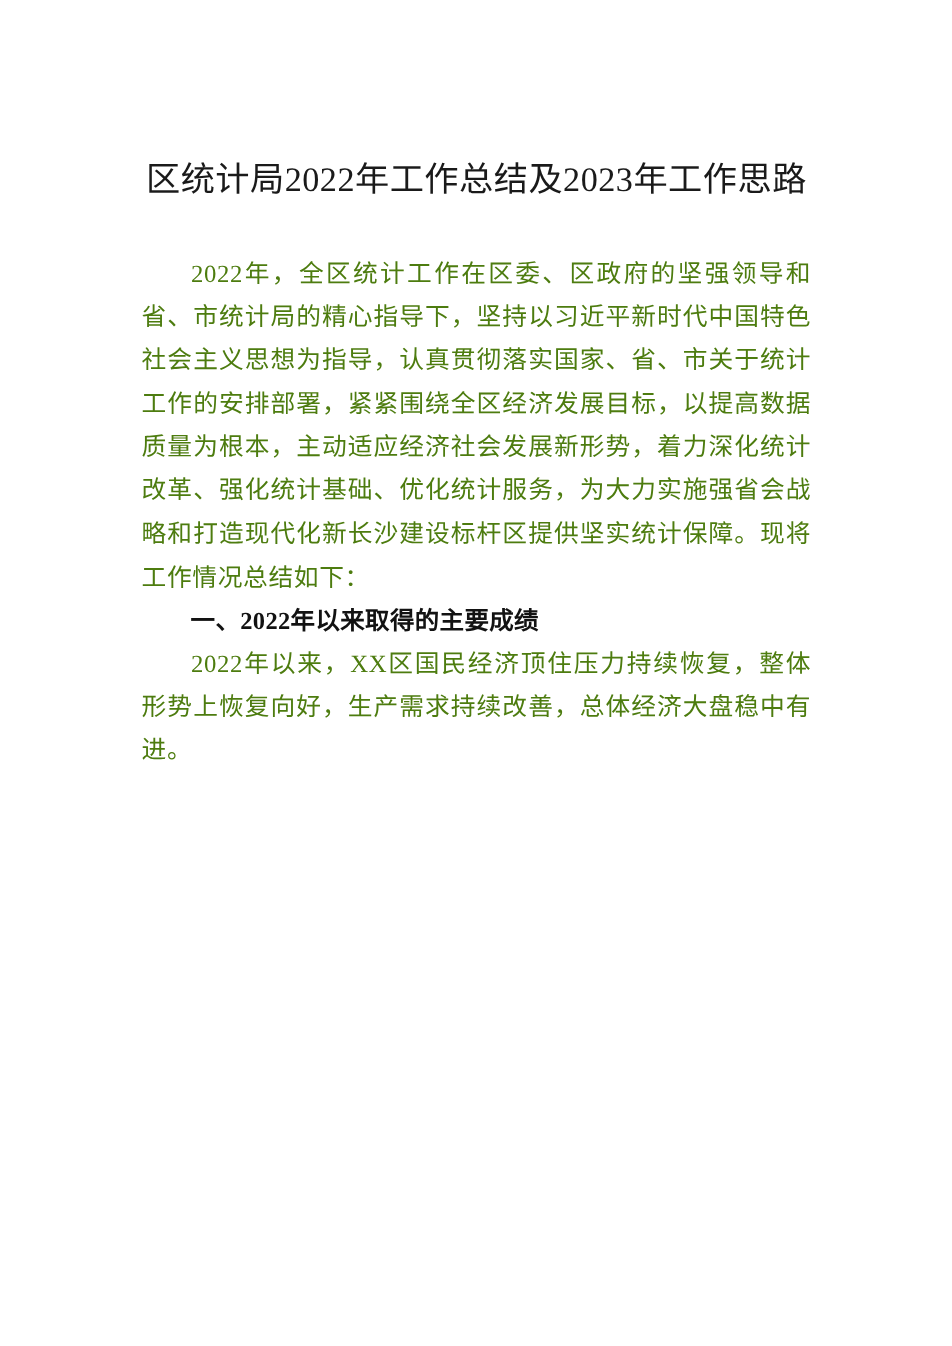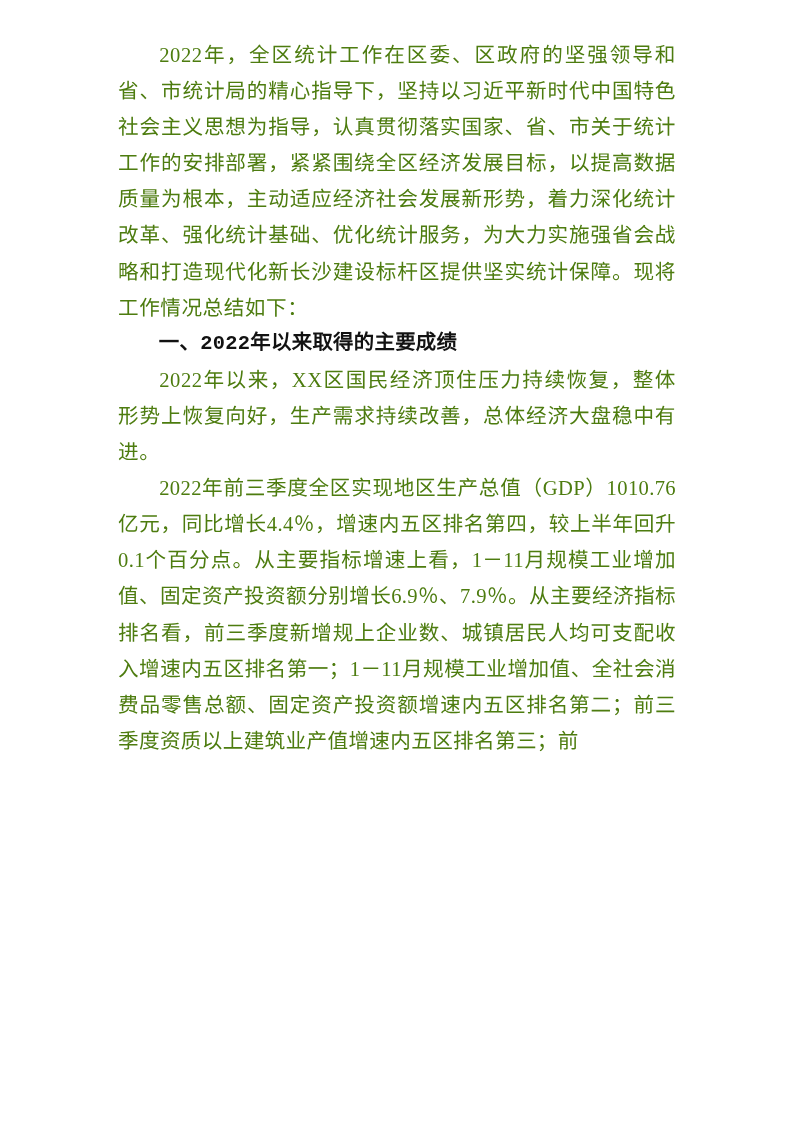--- a/index.html
+++ b/index.html
@@ -58,21 +58,21 @@
     font-weight: 400;
     -webkit-font-smoothing: antialiased;
   }
 
   p.para.tight {
     letter-spacing: 0.35px;
   }
 
   
   h2.section-heading {
-    font-family: Liberation Mono, monospace;
+    font-family: Liberation Serif, serif;
     font-size: 20.4px;
     line-height: 36.1px;
     font-weight: 700;
     color: #121212;
     text-indent: 2em;
     text-align: left;
     margin: 0;
     letter-spacing: 0.3px;
   }
 
@@ -84,26 +84,26 @@
     pointer-events: none;
     background: transparent;
   }
 </style>
 </head>
 <body>
 
 <div class="page">
   <div class="content">
 
+    <h1 class="doc-title">区统计局2022年工作总结及2023年工作思路</h1>
 
     <div class="body-block">
 
       <p class="para">2022年，全区统计工作在区委、区政府的坚强领导和省、市统计局的精心指导下，坚持以习近平新时代中国特色社会主义思想为指导，认真贯彻落实国家、省、市关于统计工作的安排部署，紧紧围绕全区经济发展目标，以提高数据质量为根本，主动适应经济社会发展新形势，着力深化统计改革、强化统计基础、优化统计服务，为大力实施强省会战略和打造现代化新长沙建设标杆区提供坚实统计保障。现将工作情况总结如下：</p>
 
       <h2 class="section-heading">一、2022年以来取得的主要成绩</h2>
 
       <p class="para">2022年以来，XX区国民经济顶住压力持续恢复，整体形势上恢复向好，生产需求持续改善，总体经济大盘稳中有进。</p>
 
-      <p class="para tight">2022年前三季度全区实现地区生产总值（GDP）1010.76亿元，同比增长4.4％，增速内五区排名第四，较上半年回升0.1个百分点。从主要指标增速上看，1－11月规模工业增加值、固定资产投资额分别增长6.9％、7.9％。从主要经济指标排名看，前三季度新增规上企业数、城镇居民人均可支配收入增速内五区排名第一；1－11月规模工业增加值、全社会消费品零售总额、固定资产投资额增速内五区排名第二；前三季度资质以上建筑业产值增速内五区排名第三；前</p>
 
     </div>
   </div>
 </div>
 
 </body></html>

